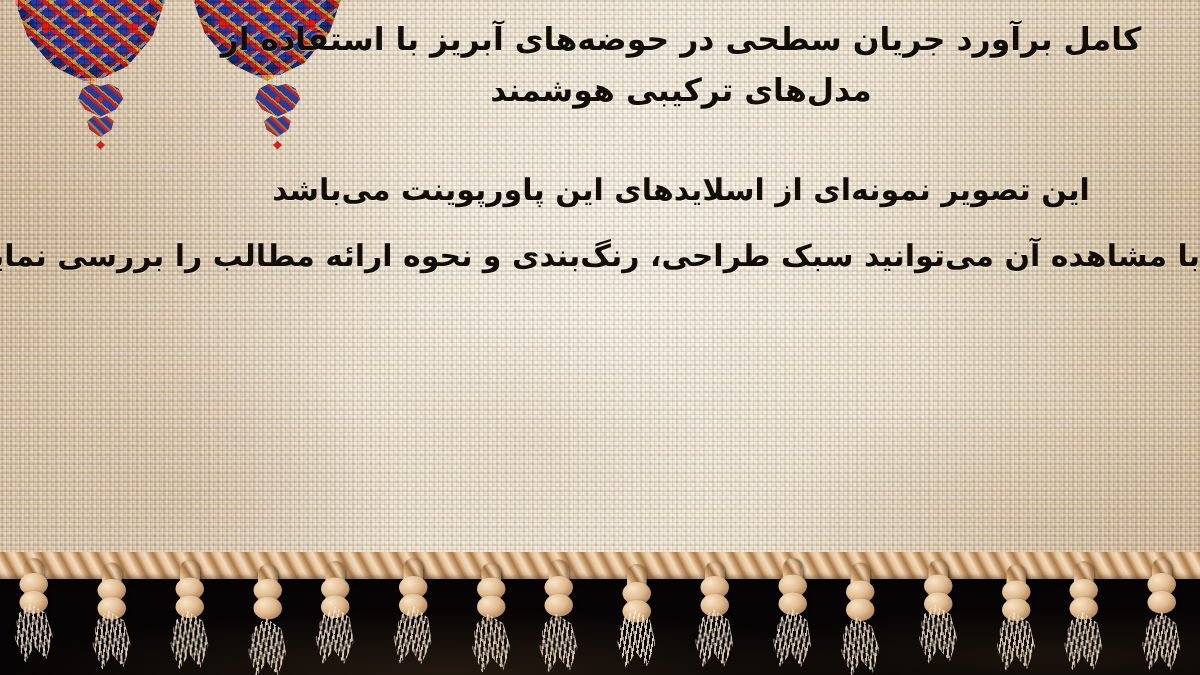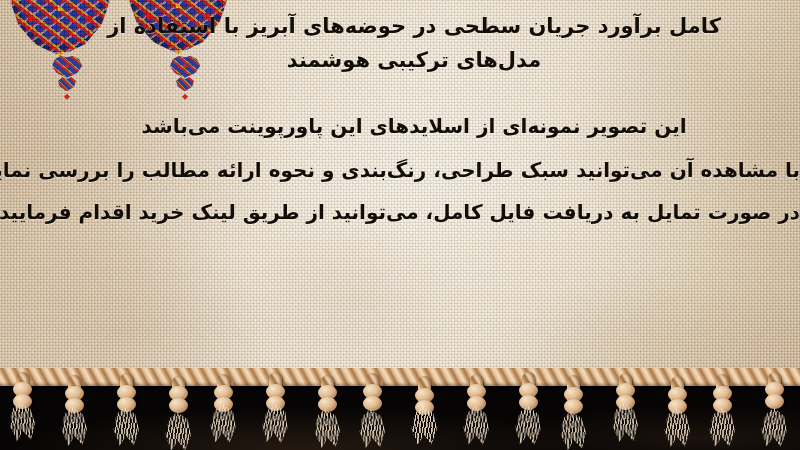--- a/index.html
+++ b/index.html
@@ -192,21 +192,21 @@
 
   
   #text-layer {
     position: absolute;
     left: 0; top: 0;
     width: 800px; height: 380px;
   }
   .line {
     position: absolute;
     right: 0;
-    width: 772px;
+    width: 692px;
     text-align: center;
     color: #120d07;
     direction: rtl;
     white-space: nowrap;
     text-shadow: 0 1px 0 rgba(255,250,240,.45), 0 -1px 0 rgba(255,250,240,.22);
   }
   #title-line-1, #title-line-2 {
     font-size: 21px;
     font-weight: 700;
     letter-spacing: 0px;
@@ -249,21 +249,20 @@
     <div class="pend-mid"></div>
     <div class="pend-dot"></div>
   </div>
 
   <div id="text-layer">
     <div class="line" id="title-line-1">کامل برآورد جریان سطحی در حوضه‌های آبریز با استفاده از</div>
     <div class="line" id="body-line-1">این تصویر نمونه‌ای از اسلایدهای این پاورپوینت می‌باشد</div>
 
     <div class="line" id="title-line-2">مدل‌های ترکیبی هوشمند</div>
     <div class="line" id="body-line-2">با مشاهده آن می‌توانید سبک طراحی، رنگ‌بندی و نحوه ارائه مطالب را بررسی نمایید</div>
-    <div class="line" id="body-line-3">در صورت تمایل به دریافت فایل کامل، می‌توانید از طریق لینک خرید اقدام فرمایید</div>
   </div>
 
   <div id="fringe-band">
     <div id="warp-rope"></div>
     <div id="tassel-host">
         <div class="tassel" style="left: 9px; top: 4px;">
           <div class="knot-col">
             <div class="knot-ball" style="top: 10px;"></div>
             <div class="knot-ball" style="top: 22px;"></div>
           </div>

